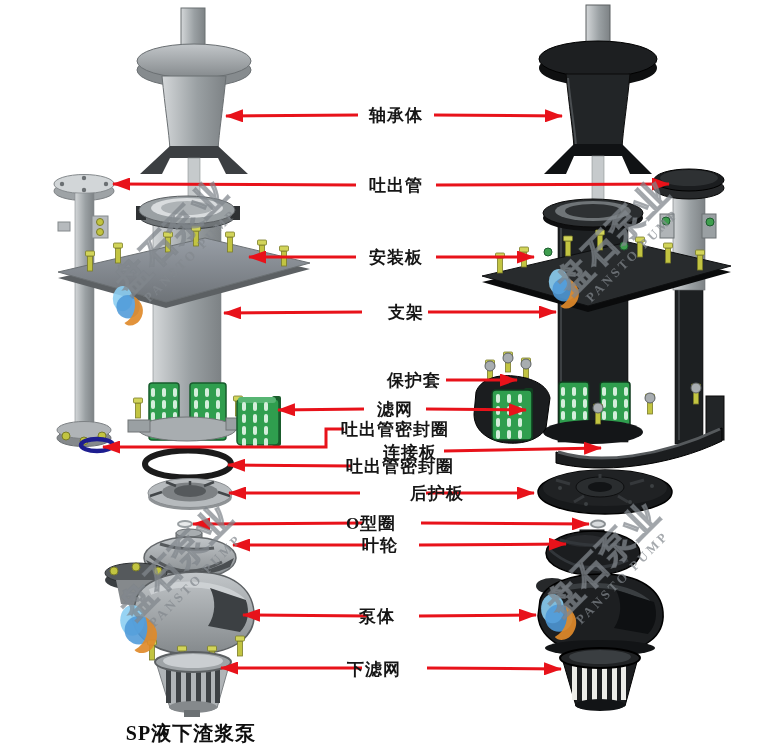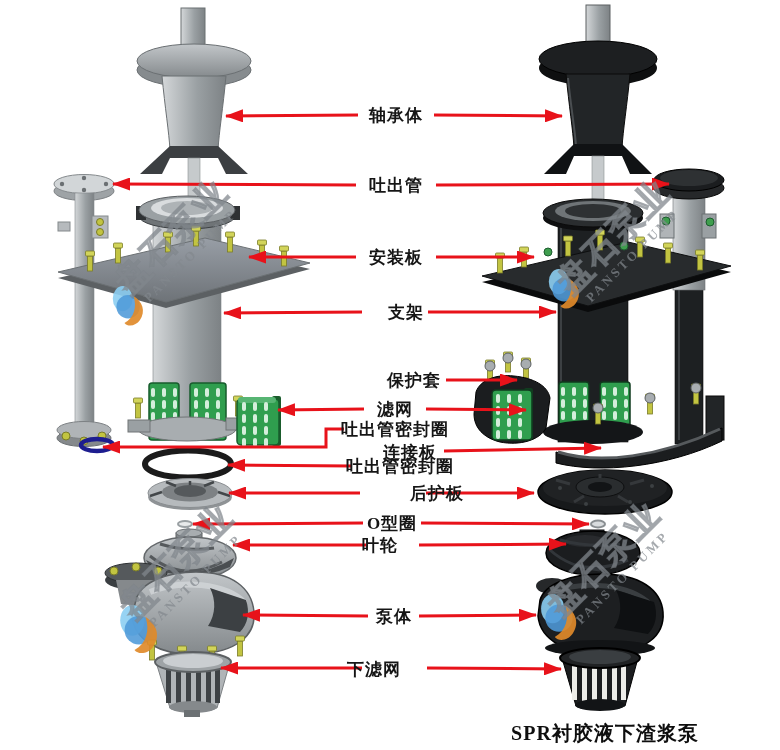--- a/index.html
+++ b/index.html
@@ -367,20 +367,20 @@
   <div class="plabel" style="left:396px;top:115px;">轴承体</div>
   <div class="plabel" style="left:396px;top:185px;">吐出管</div>
   <div class="plabel" style="left:396px;top:257px;">安装板</div>
   <div class="plabel" style="left:406px;top:312px;">支架</div>
   <div class="plabel" style="left:414px;top:380px;font-family:Liberation Mono, monospace;">保护套</div>
   <div class="plabel" style="left:395px;top:409px;font-family:Liberation Mono, monospace;">滤网</div>
   <div class="plabel" style="left:395px;top:429px;">吐出管密封圈</div>
   <div class="plabel" style="left:410px;top:452px;">连接板</div>
   <div class="plabel" style="left:400px;top:466px;">吐出管密封圈</div>
   <div class="plabel" style="left:393px;top:493px;margin-left:44px;">后护板</div>
-  <div class="plabel" style="left:392px;top:523px;">O型圈</div>
+  <div class="plabel" style="left:371px;top:523px;">O型圈</div>
   <div class="plabel" style="left:380px;top:545px;">叶轮</div>
-  <div class="plabel" style="left:394px;top:616px;">泵体</div>
+  <div class="plabel" style="left:377px;top:616px;">泵体</div>
   <div class="plabel" style="left:374px;top:669px;">下滤网</div>
 
-  <div class="caption" style="left:605px;top:733px;">SPR衬胶液下渣浆泵</div>
+  <div class="caption" style="left:191px;top:733px;">SP液下渣浆泵</div>
 
 </div>
 
 </body></html>

